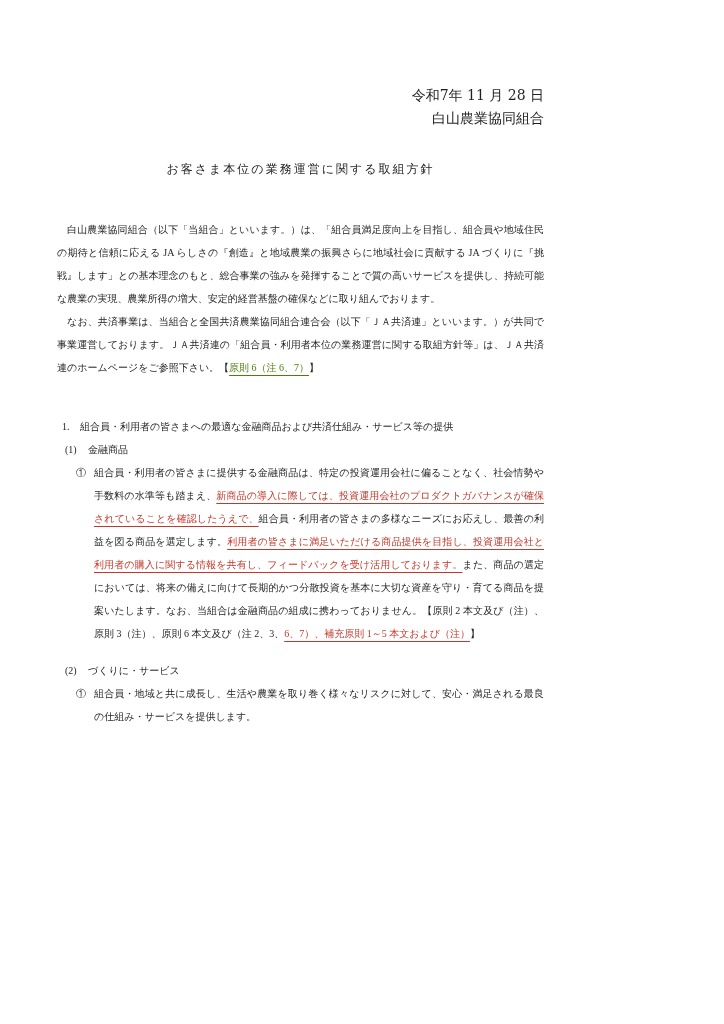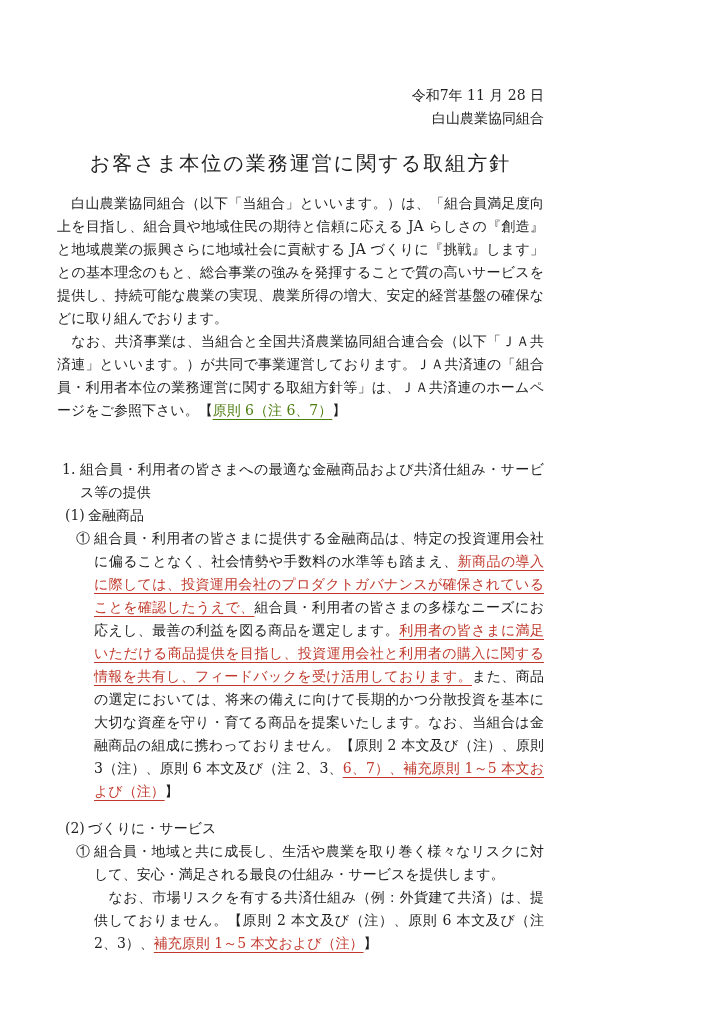--- a/index.html
+++ b/index.html
@@ -17,31 +17,32 @@
     font-family: "DejaVu Serif", "Liberation Serif", serif;
     color: #1f1f1f;
     overflow: hidden;
   }
   .doc-header {
     text-align: right;
     font-size: 14px;
     line-height: 23px;
   }
   .doc-title {
-    margin: 20px 0 0 0;
+    margin: 26px 0 0 0;
     text-align: center;
-    font-size: 20px;
+    font-size: 12px;
     font-weight: normal;
     letter-spacing: 2px;
     line-height: 26px;
   }
   .doc-body {
-    margin-top: 16px;
-    font-size: 14px;
+    margin-top: 36px;
+    font-size: 10px;
     line-height: 23px;
+    font-family: Liberation Serif, serif;
   }
   .doc-body p {
     margin: 0;
     text-align: justify;
   }
   .block {
     position: relative;
   }
   .block .marker {
     position: absolute;
@@ -90,16 +91,15 @@
         <span class="marker">①</span>
         <p><span>組合員・利用者の皆さまに提供する金融商品は、特定の投資運用会社に偏ることなく、社会情勢や手数料の水準等も踏まえ、</span><span class="hl" style="color: rgb(192, 57, 43);">新商品の導入に際しては、投資運用会社のプロダクトガバナンスが確保されていることを確認したうえで、</span><span>組合員・利用者の皆さまの多様なニーズにお応えし、最善の利益を図る商品を選定します。</span><span class="hl" style="color: rgb(192, 57, 43);">利用者の皆さまに満足いただける商品提供を目指し、投資運用会社と利用者の購入に関する情報を共有し、フィードバックを受け活用しております。</span><span>また、商品の選定においては、将来の備えに向けて長期的かつ分散投資を基本に大切な資産を守り・育てる商品を提案いたします。なお、当組合は金融商品の組成に携わっておりません。【原則 2 本文及び（注）、原則 3（注）、原則 6 本文及び（注 2、3、</span><span class="hl" style="color: rgb(192, 57, 43);">6、7）、補充原則 1～5 本文および（注）</span><span>】</span></p>
       </div>
       <div class="block sub gap">
         <span class="marker">(2)</span>
         <p><span>づくりに・サービス</span></p>
       </div>
       <div class="block item">
         <span class="marker">①</span>
         <p><span>組合員・地域と共に成長し、生活や農業を取り巻く様々なリスクに対して、安心・満足される最良の仕組み・サービスを提供します。</span></p>
-        <p><span>　なお、市場リスクを有する共済仕組み（例：外貨建て共済）は、提供しておりません。【原則 2 本文及び（注）、原則 6 本文及び（注 2、3）、</span><span class="hl" style="color: rgb(192, 57, 43);">補充原則 1～5 本文および（注）</span><span>】</span></p>
       </div>
     </div>
 </div>
 
 </body></html>

